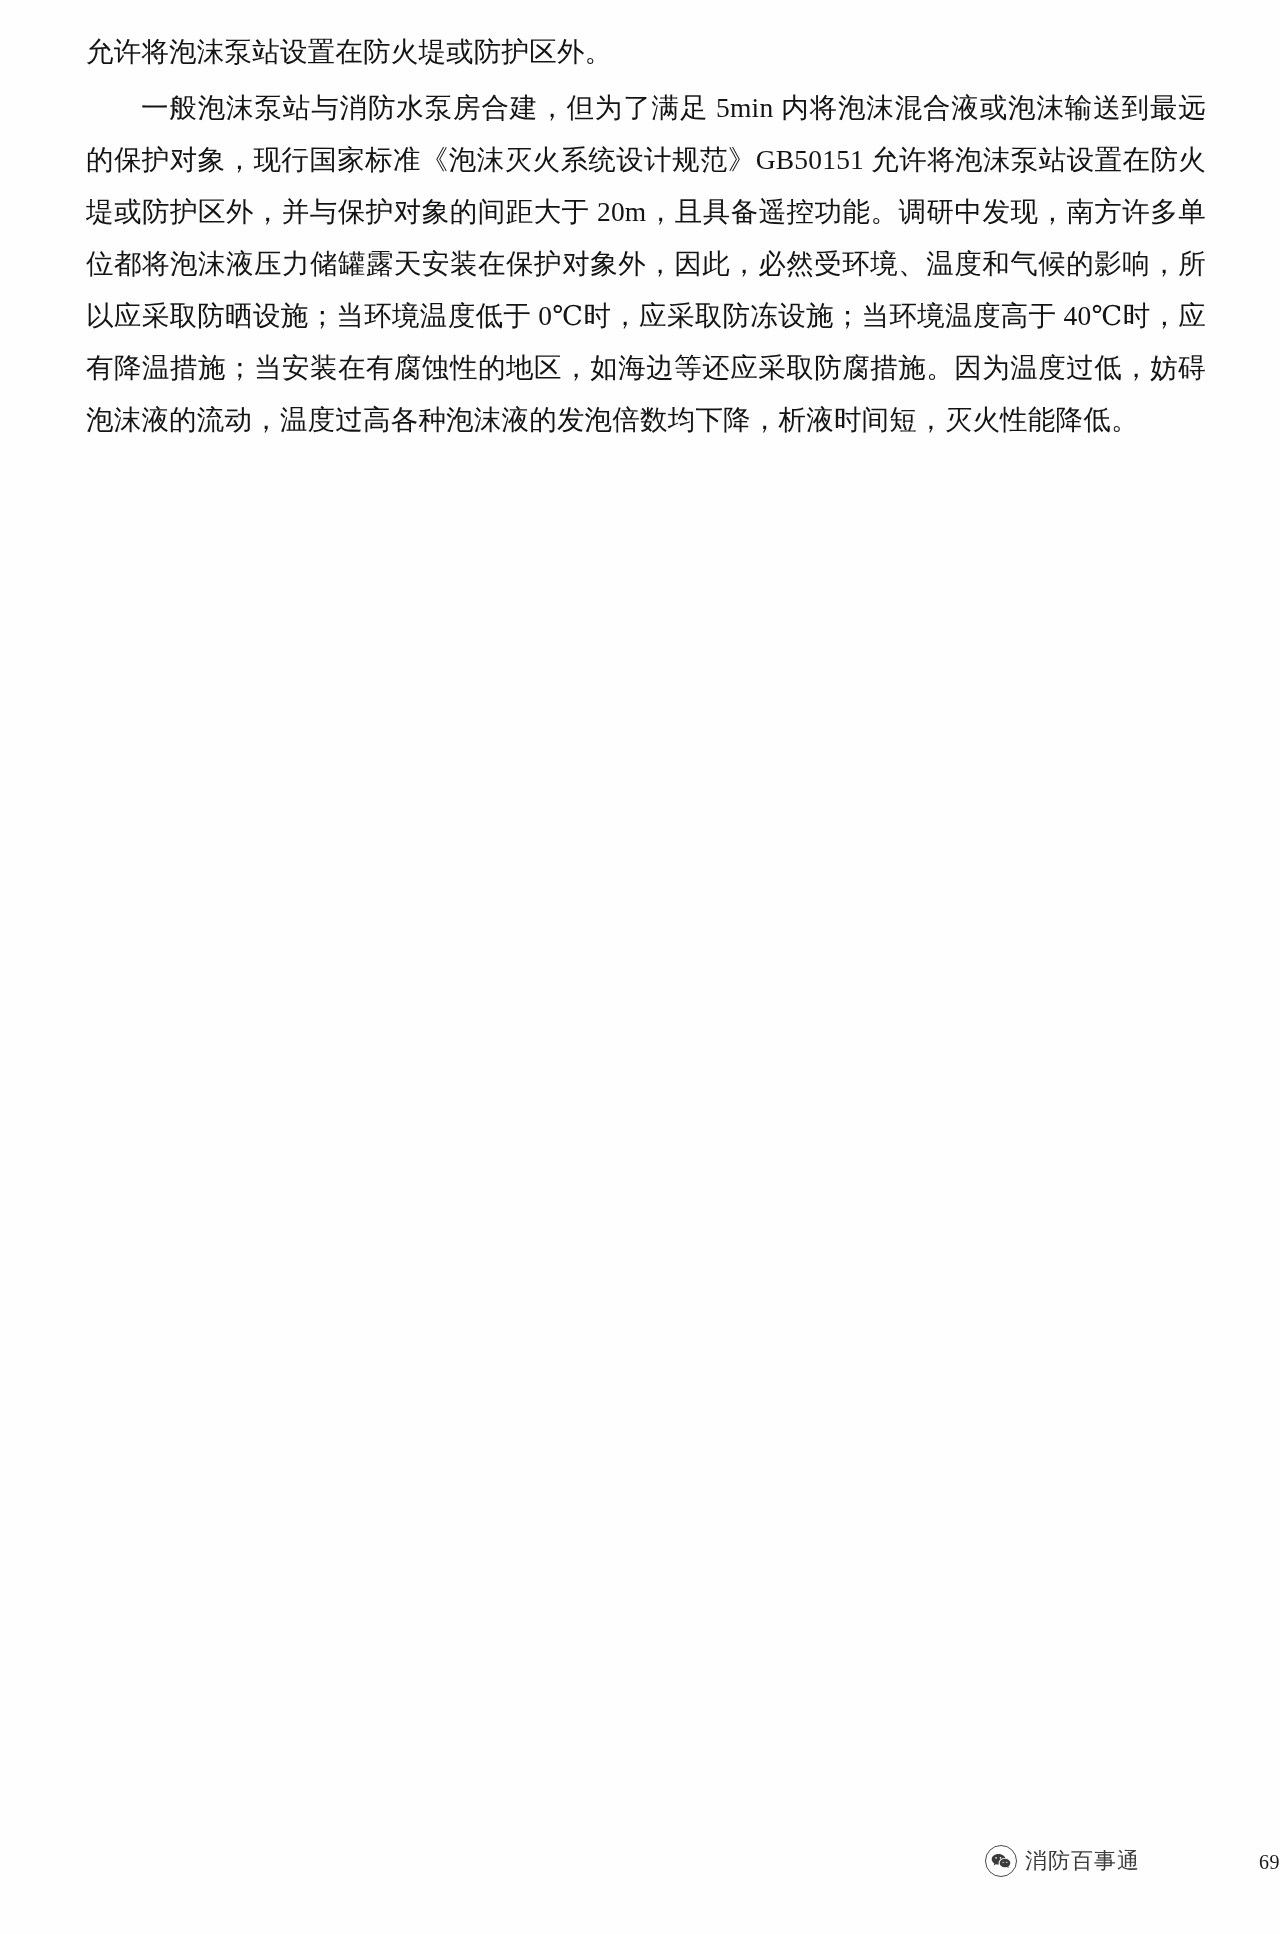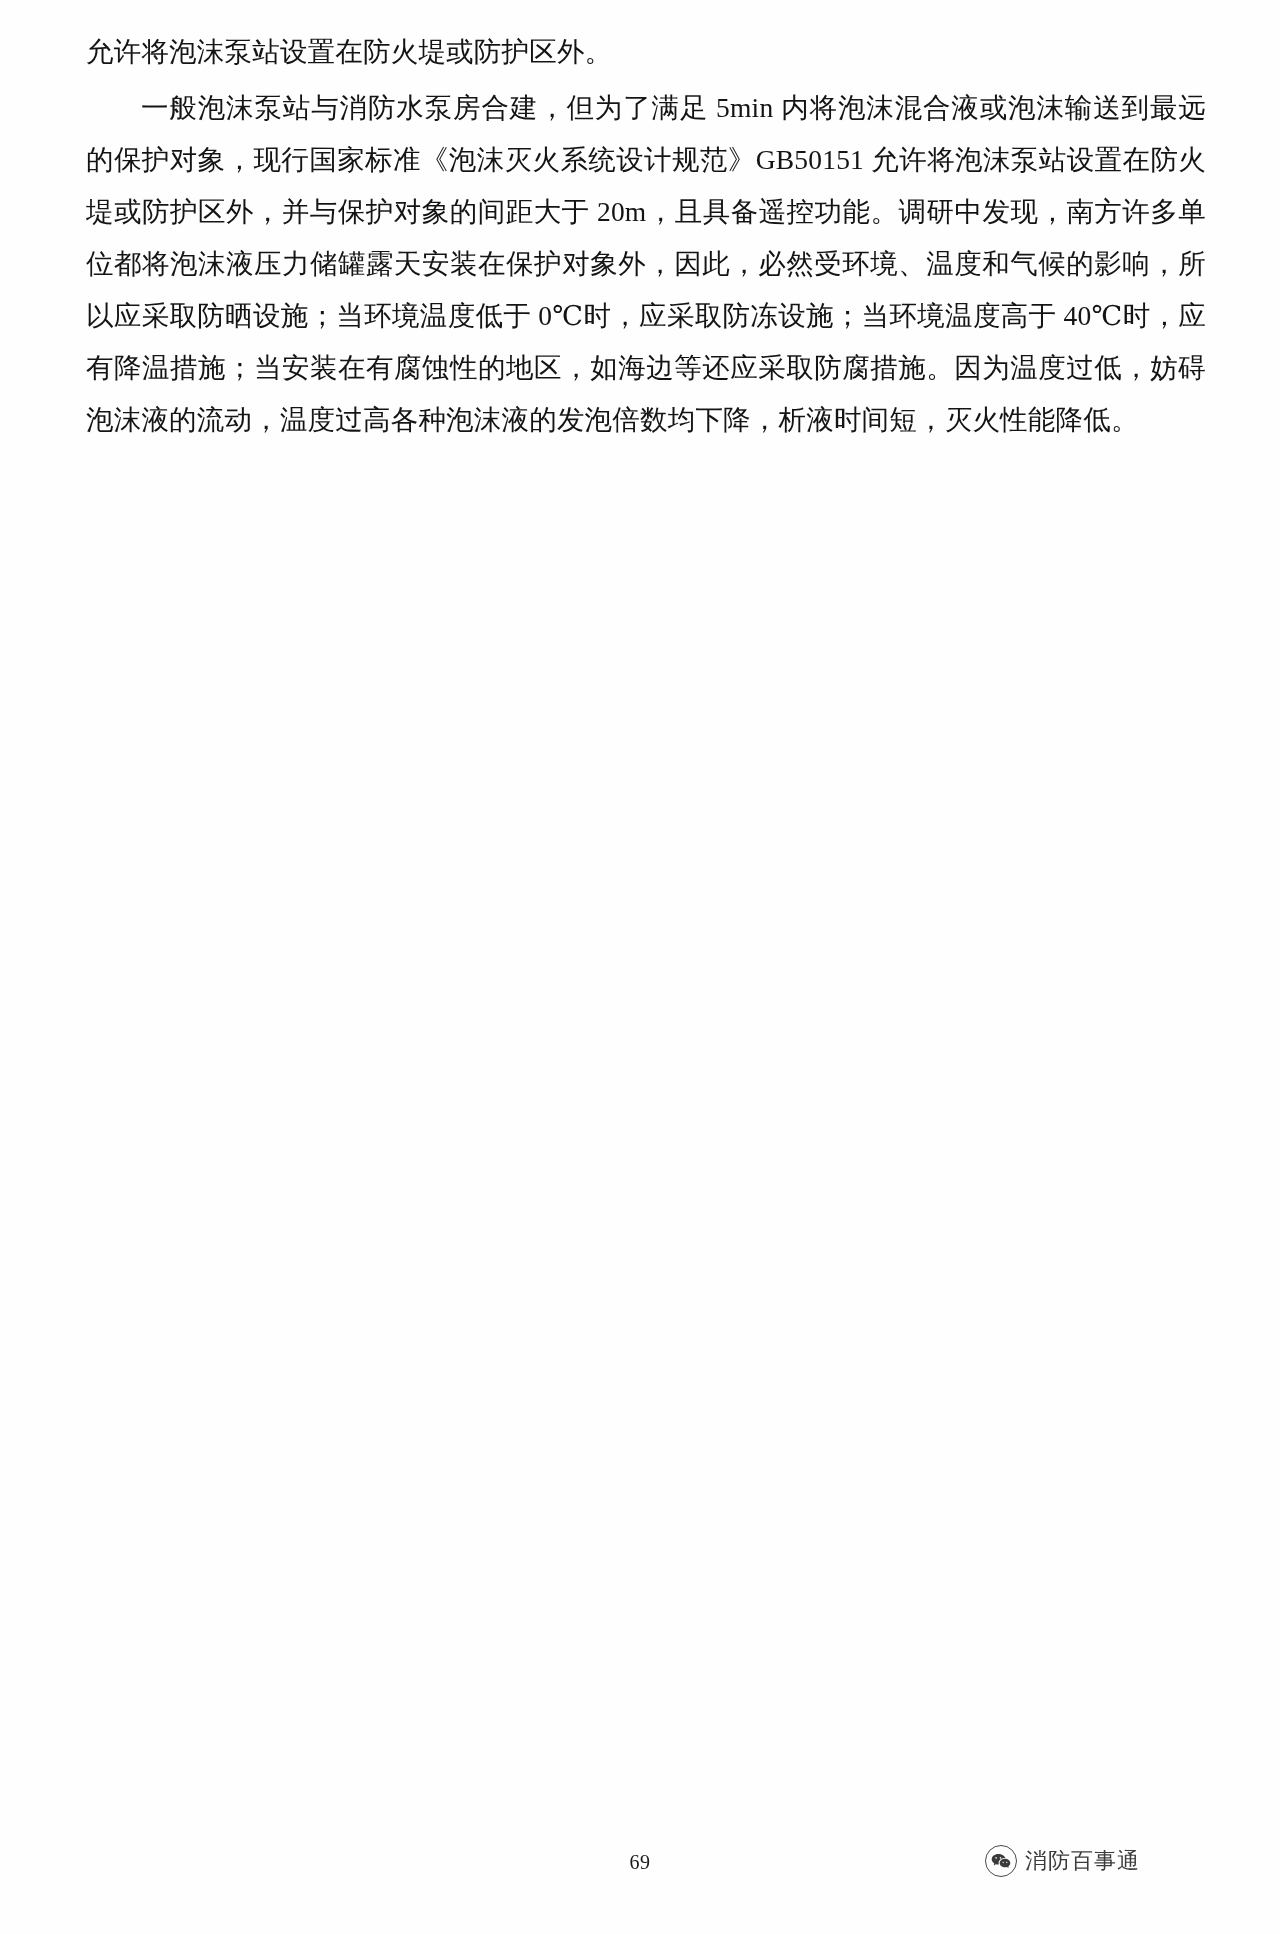--- a/index.html
+++ b/index.html
@@ -42,21 +42,21 @@
   }
   .para.second {
     text-indent: 2.0em;
     margin-top: 4px;
   }
   .footer-pagenum {
     position: absolute;
     left: 0;
     right: 0;
     top: 1851px;
-    text-align: center;
+    text-align: right;
     font-size: 20px;
     font-family: "Liberation Serif", serif;
     color: #1a1a1a;
     letter-spacing: 0.5px;
   }
   .watermark {
     position: absolute;
     left: 985px;
     top: 1845px;
     display: flex;

